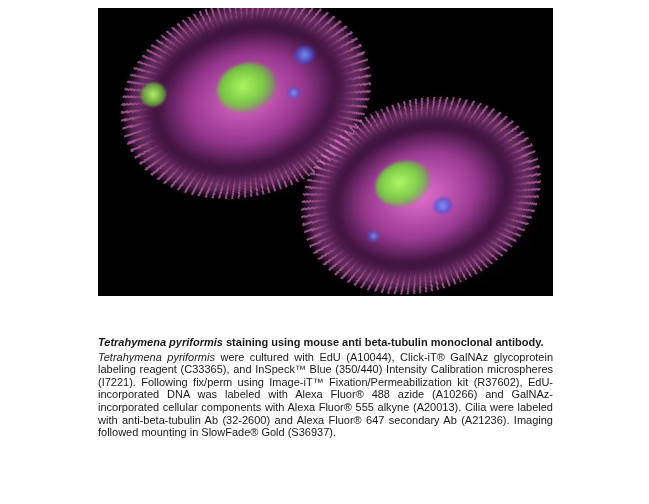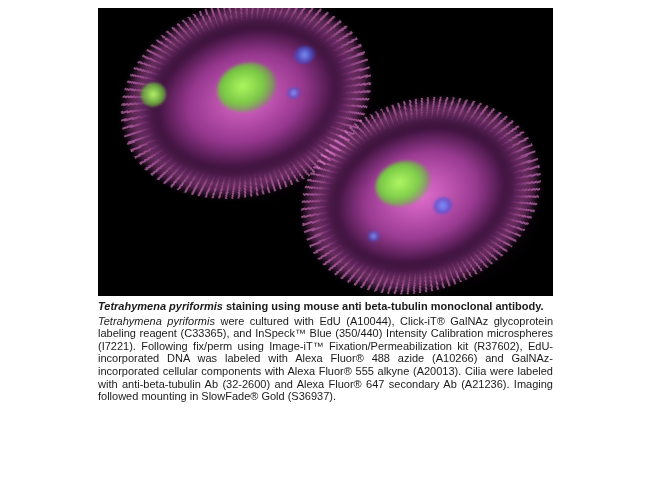--- a/index.html
+++ b/index.html
@@ -213,20 +213,21 @@
   #haze2 { left: 205px; top: 100px; width: 240px; height: 185px;
     background: radial-gradient(ellipse at 50% 50%, rgba(190,60,180,0.28) 0%, rgba(0,0,0,0) 70%); }
 
   #caption {
     width: 455px;
     padding-top: 4px;
     color: #1a1a1a;
     font-size: 11px;
     line-height: 12.6px;
     text-align: justify;
+    margin-top: 36px;
   }
   #caption-title {
     font-weight: bold;
     font-size: 11px;
     line-height: 12.6px;
     margin: 0 0 2px 0;
     text-align: justify;
   }
   #caption-title .sp { font-style: italic; }
   #caption-body {

